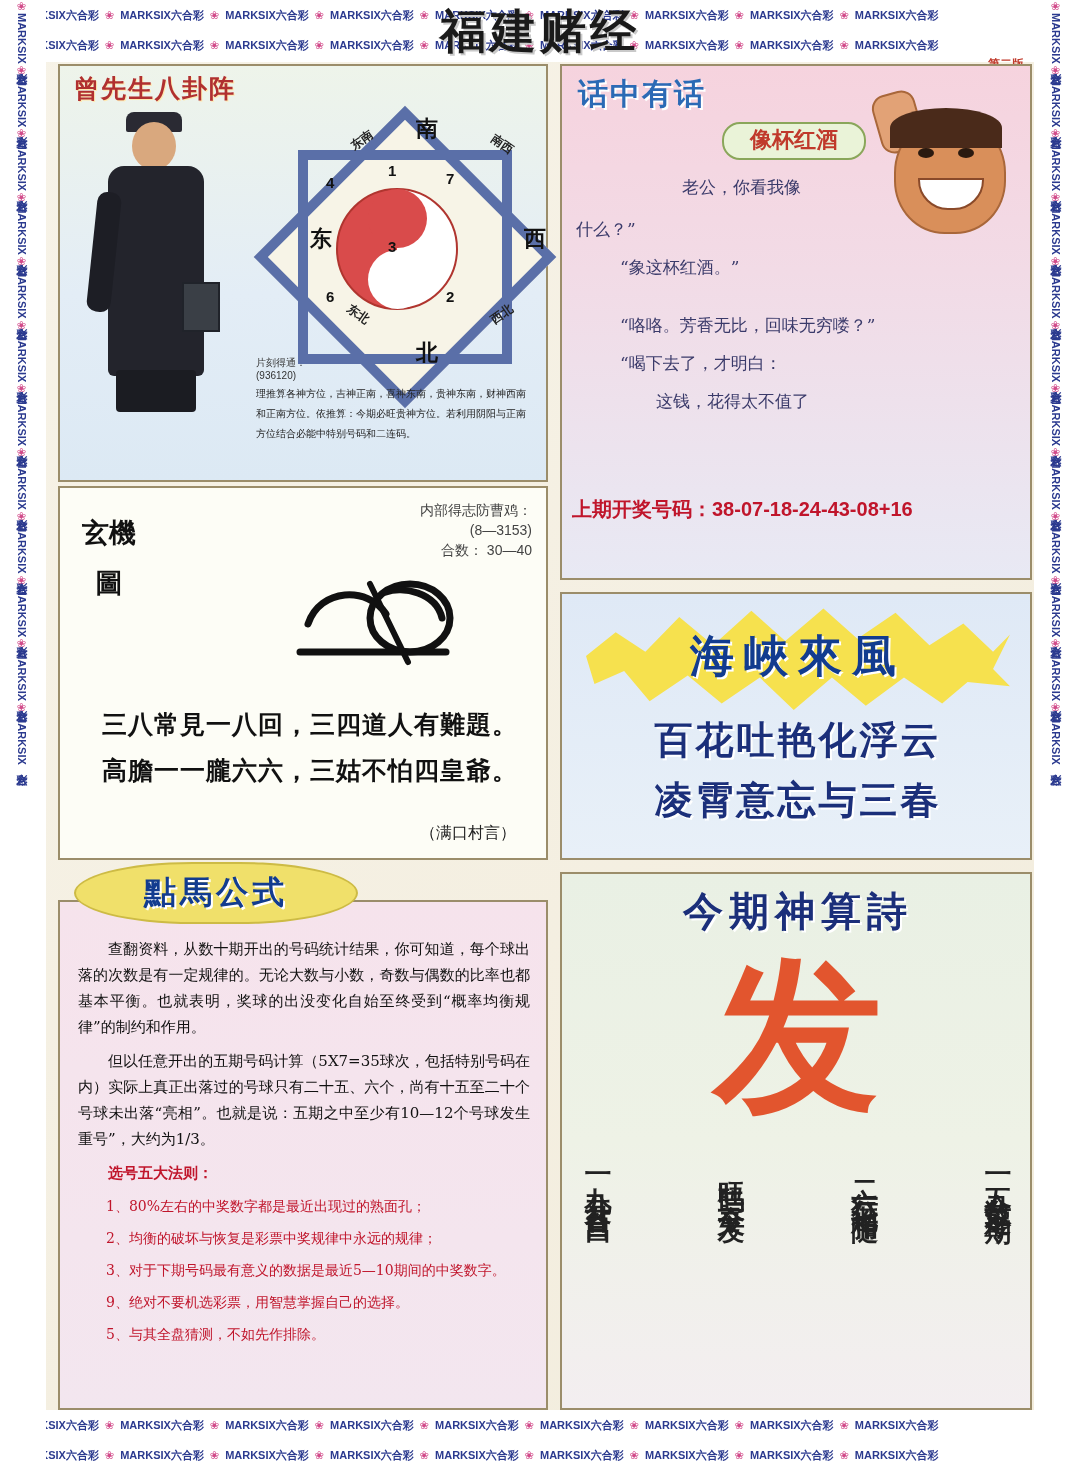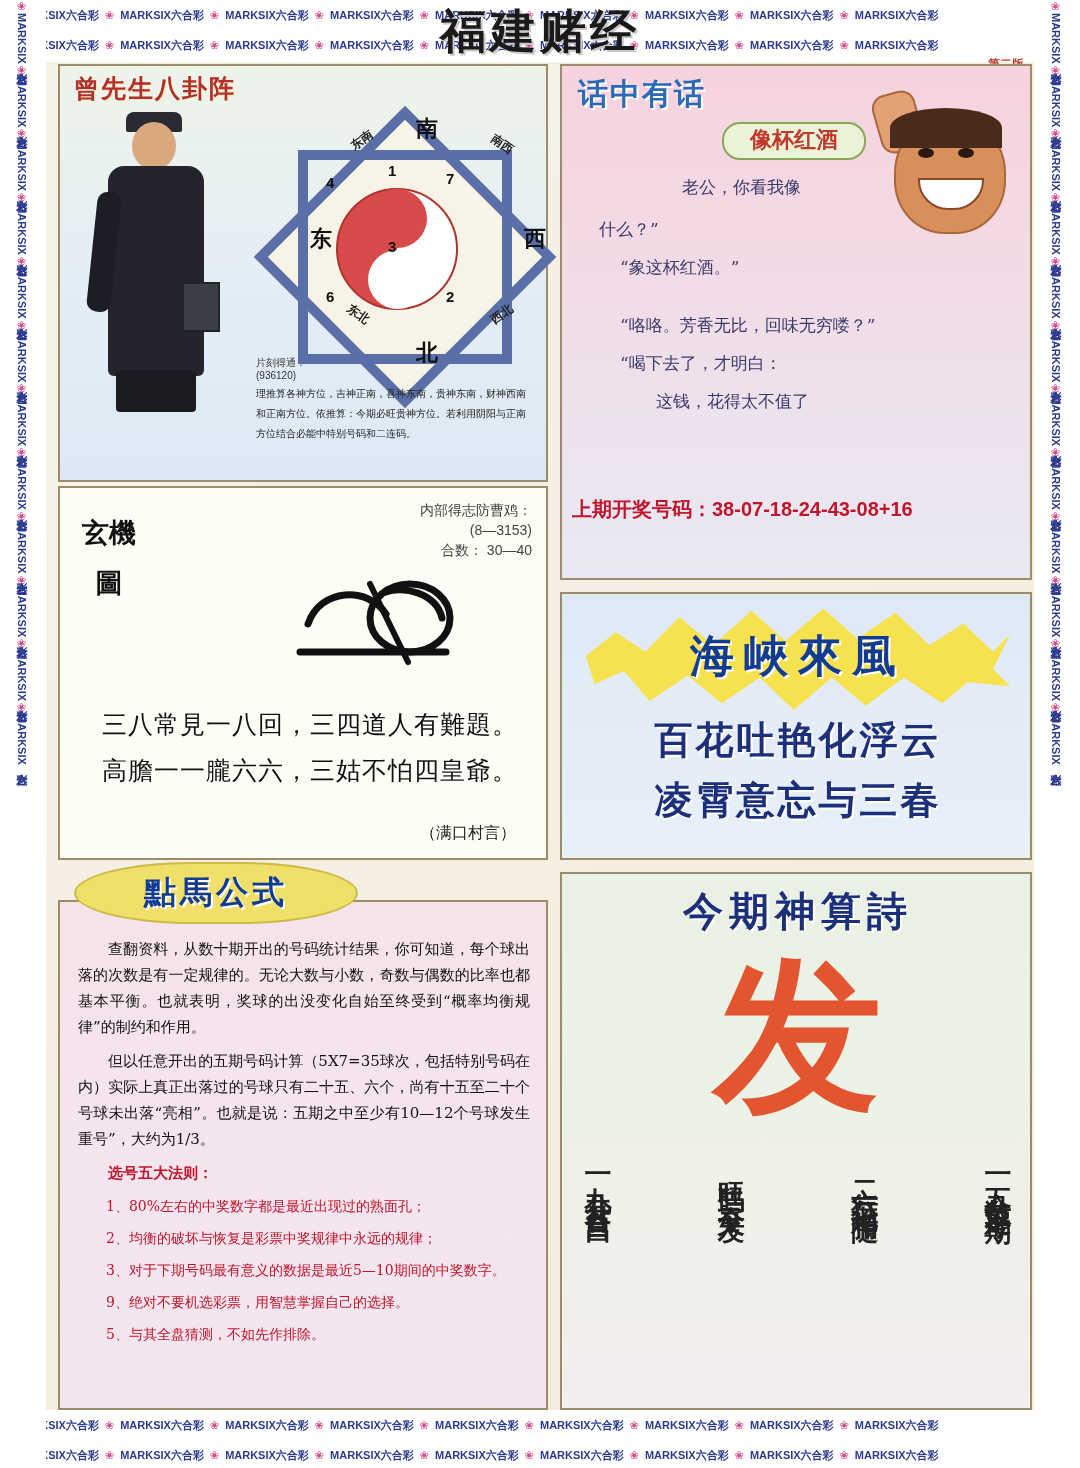--- a/index.html
+++ b/index.html
@@ -152,21 +152,21 @@
   }
   .xj-meta{
     position:absolute;right:14px;top:12px;text-align:right;font-size:14px;color:#444;line-height:20px;
   }
   .glyph{
     position:absolute;left:230px;top:78px;width:190px;height:120px;
   }
   .glyph svg{display:block;}
   .xj-verse{
     position:absolute;left:40px;top:214px;width:420px;text-align:center;
-    font-size:25px;font-weight:normal;color:#111;line-height:46px;
+    font-size:25px;font-weight:bold;color:#111;line-height:46px;
     font-family:"DejaVu Serif","Liberation Serif",serif;letter-spacing:1px;
   }
   .xj-foot{
     position:absolute;right:30px;bottom:14px;font-size:16px;color:#222;
     font-family:"DejaVu Serif","Liberation Serif",serif;
   }
 
   
   .p-haixia{
     left:560px;top:592px;width:472px;height:268px;
@@ -312,21 +312,21 @@
     <div class="face">
       <div class="hand"></div>
       <div class="head"></div>
       <div class="hair"></div>
       <div class="eye l"></div>
       <div class="eye r"></div>
       <div class="mouth"></div>
     </div>
 
     <div class="joke-line" style="left:120px;top:108px;">老公，你看我像</div>
-    <div class="joke-line" style="left:14px;top:150px;margin-left:23px;">什么？”</div>
+    <div class="joke-line" style="left:14px;top:150px;">什么？”</div>
     <div class="joke-line" style="left:58px;top:188px;">“象这杯红酒。”</div>
     <div class="joke-line" style="left:58px;top:246px;">“咯咯。芳香无比，回味无穷喽？”</div>
     <div class="joke-line" style="left:58px;top:284px;">“喝下去了，才明白：</div>
     <div class="joke-line" style="left:94px;top:322px;">这钱，花得太不值了</div>
   </div>
 
   <div class="draw-result">
     <span class="lbl">上期开奖号码：</span><span>38-07-18-24-43-08+16</span>
   </div>
 

